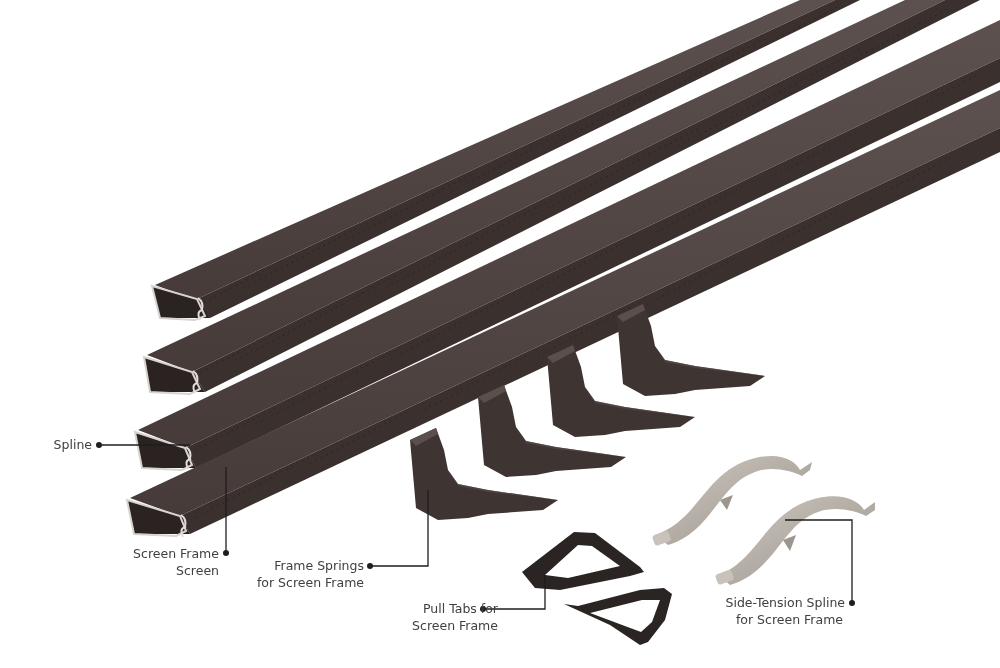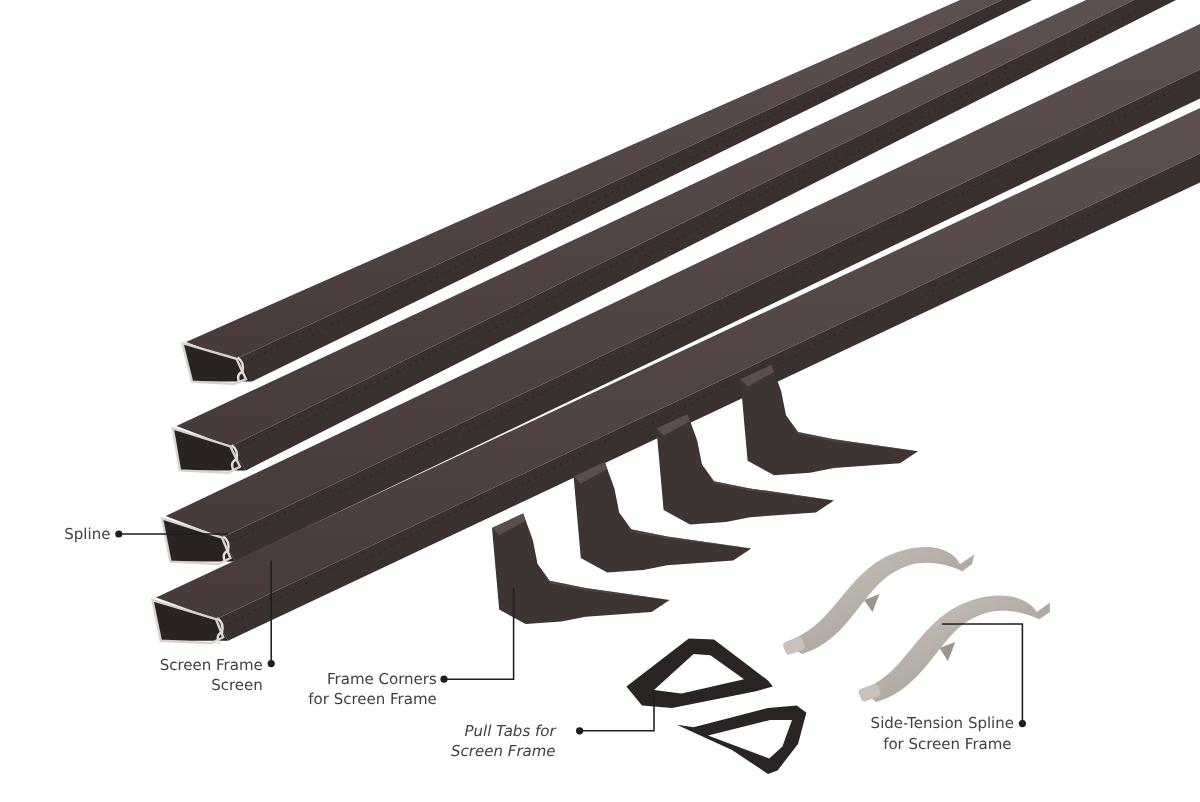--- a/index.html
+++ b/index.html
@@ -133,25 +133,25 @@
 <div class="label r" style="left:30px; top:436px; width:62px;">
   <div>Spline</div>
 </div>
 
 <div class="label r" style="left:100px; top:545px; width:119px;">
   <div>Screen Frame</div>
   <div>Screen</div>
 </div>
 
 <div class="label r" style="left:240px; top:557px; width:124px;">
-  <div>Frame Corners</div>
+  <div>Frame Springs</div>
   <div>for Screen Frame</div>
 </div>
 
-<div class="label r" style="left:356px; top:600px; width:107px;font-style:italic;">
+<div class="label r" style="left:391px; top:600px; width:107px;">
   <div>Pull Tabs for</div>
   <div>Screen Frame</div>
 </div>
 
 <div class="label r" style="left:690px; top:594px; width:155px;">
   <div>Side-Tension Spline</div>
   <div style="padding-right:2px;">for Screen Frame</div>
 </div>
 
 </body></html>

